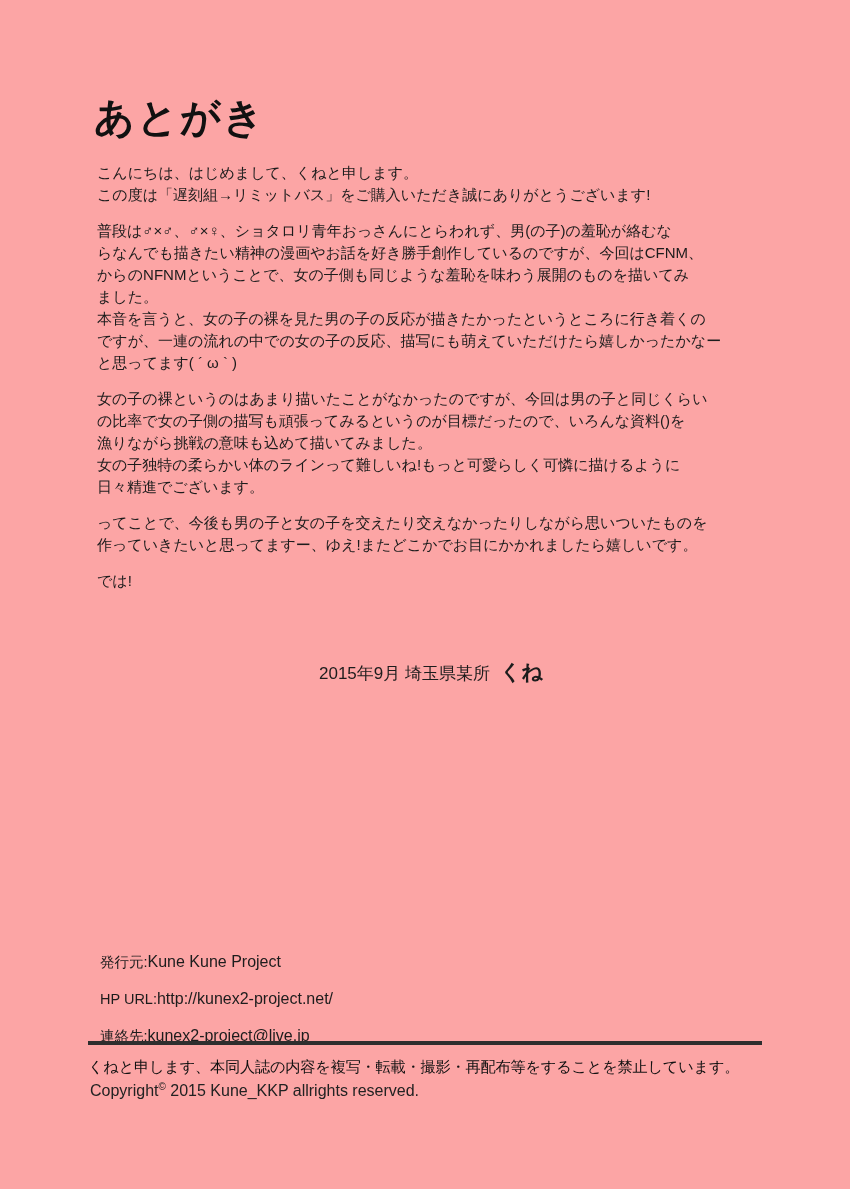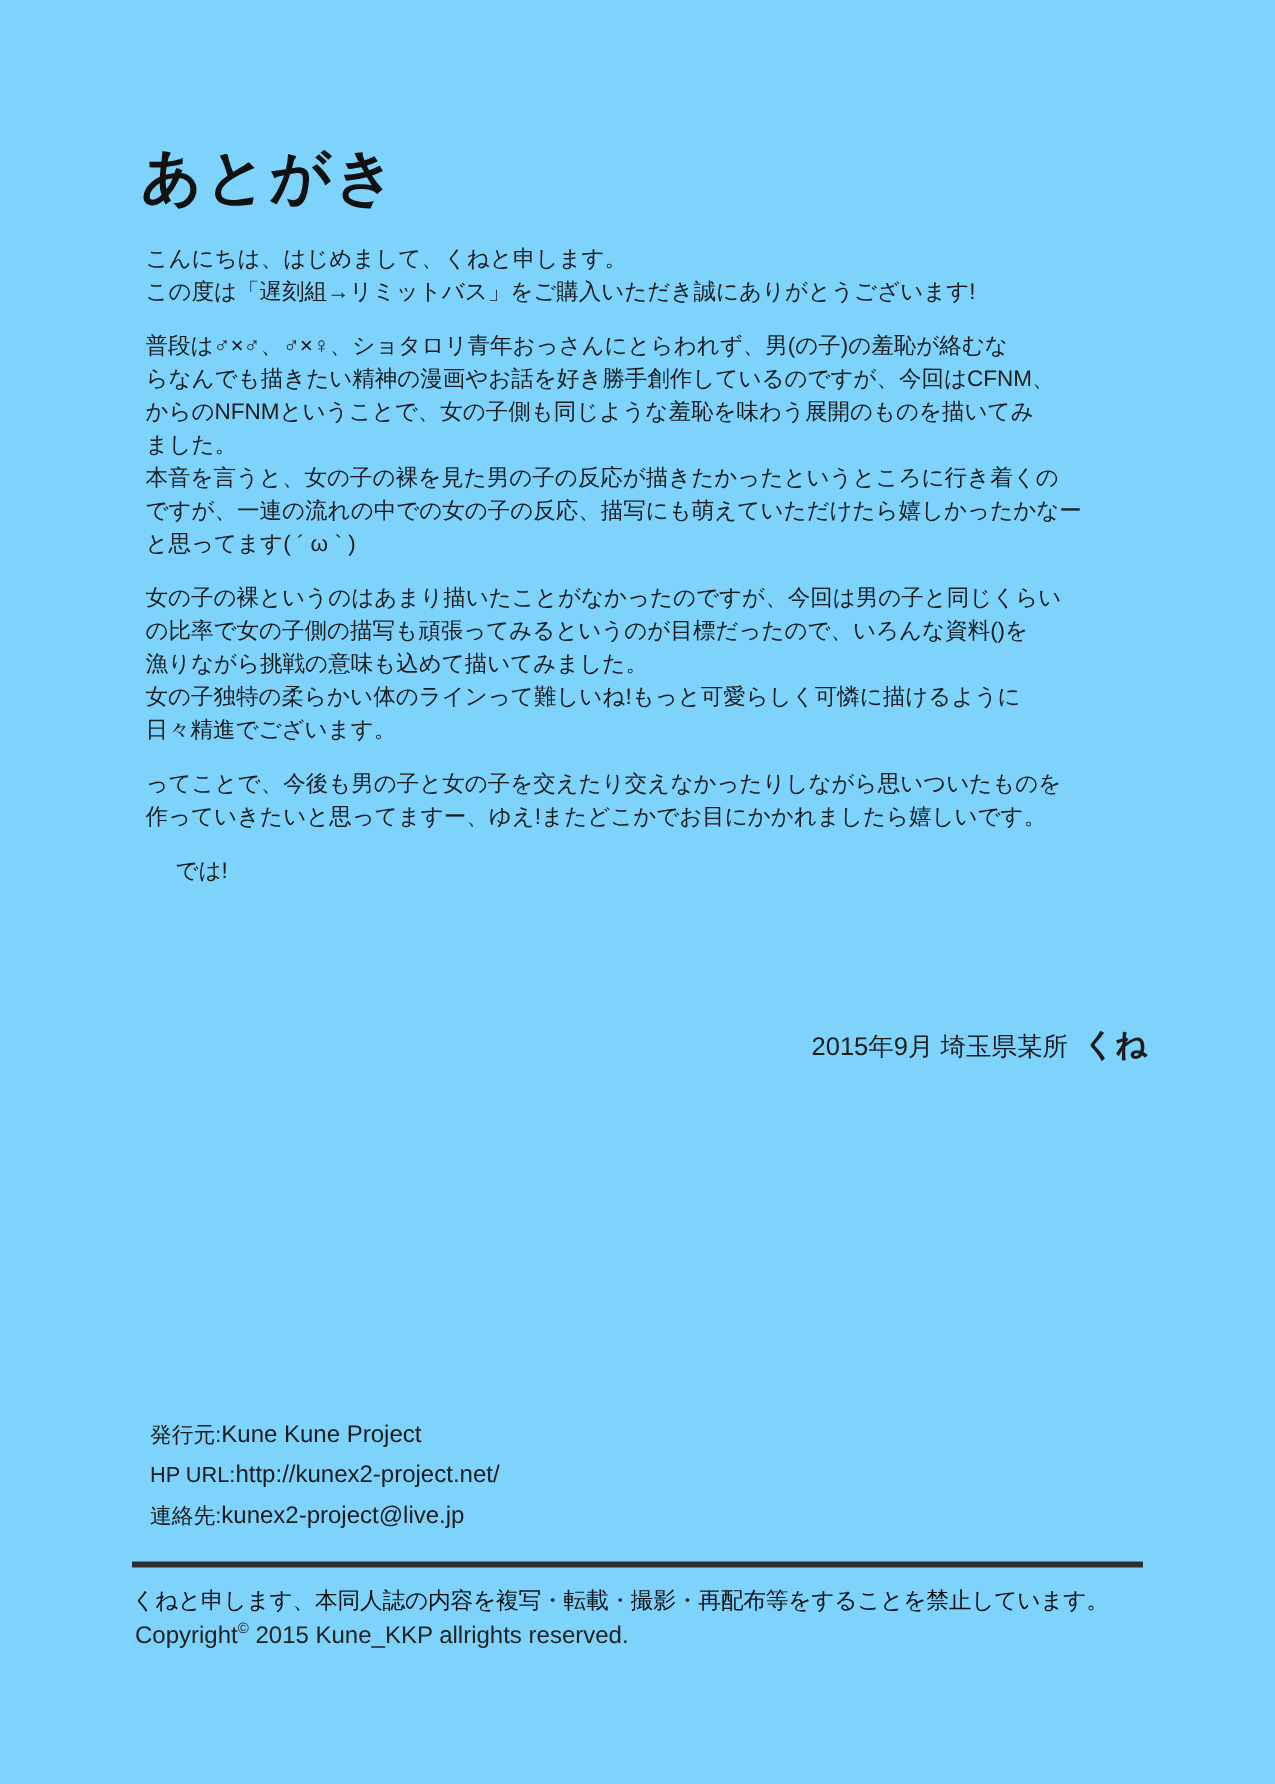--- a/index.html
+++ b/index.html
@@ -1,21 +1,21 @@
 <!DOCTYPE html>
 <html lang="ja"><head>
 <meta charset="utf-8">
 <style>
   html, body { margin: 0; padding: 0; background: #e8e8e8; }
   .sheet {
     position: relative;
     width: 850px;
     height: 1189px;
     margin: 0 auto;
-    background: #7dd3fc;
+    background: #fca5a5;
     font-family: "Liberation Sans", "DejaVu Sans", sans-serif;
     color: #1c1c1c;
     overflow: hidden;
   }
   .title {
     position: absolute;
     top: 90px;
     left: 94px;
     margin: 0;
     font-size: 40px;
@@ -28,44 +28,44 @@
     top: 162px;
     left: 97px;
     width: 676px;
     font-size: 15px;
     line-height: 22px;
   }
   .para {
     margin: 0 0 14px 0;
     white-space: pre-line;
   }
-  .closing { margin-bottom: 0; margin-left: 20px; }
+  .closing { margin-bottom: 0; }
   .signature {
     position: absolute;
-    top: 682px;
+    top: 658px;
     left: 97px;
     width: 668px;
-    text-align: right;
+    text-align: center;
     font-size: 17px;
     color: #1c1c1c;
   }
   .sig-name {
     font-weight: 700;
     font-size: 21px;
     margin-left: 10px;
   }
   .publisher {
     position: absolute;
     top: 948px;
     left: 100px;
     font-size: 16px;
   }
   .pub-row {
     margin-bottom: 9px;
-    line-height: 18px;
+    line-height: 28px;
   }
   .pub-label { font-size: 14.5px; }
   .pub-value { font-size: 16px; }
   .divider {
     position: absolute;
     top: 1041px;
     left: 88px;
     width: 674px;
     height: 4px;
     background: #2e2e2e;

